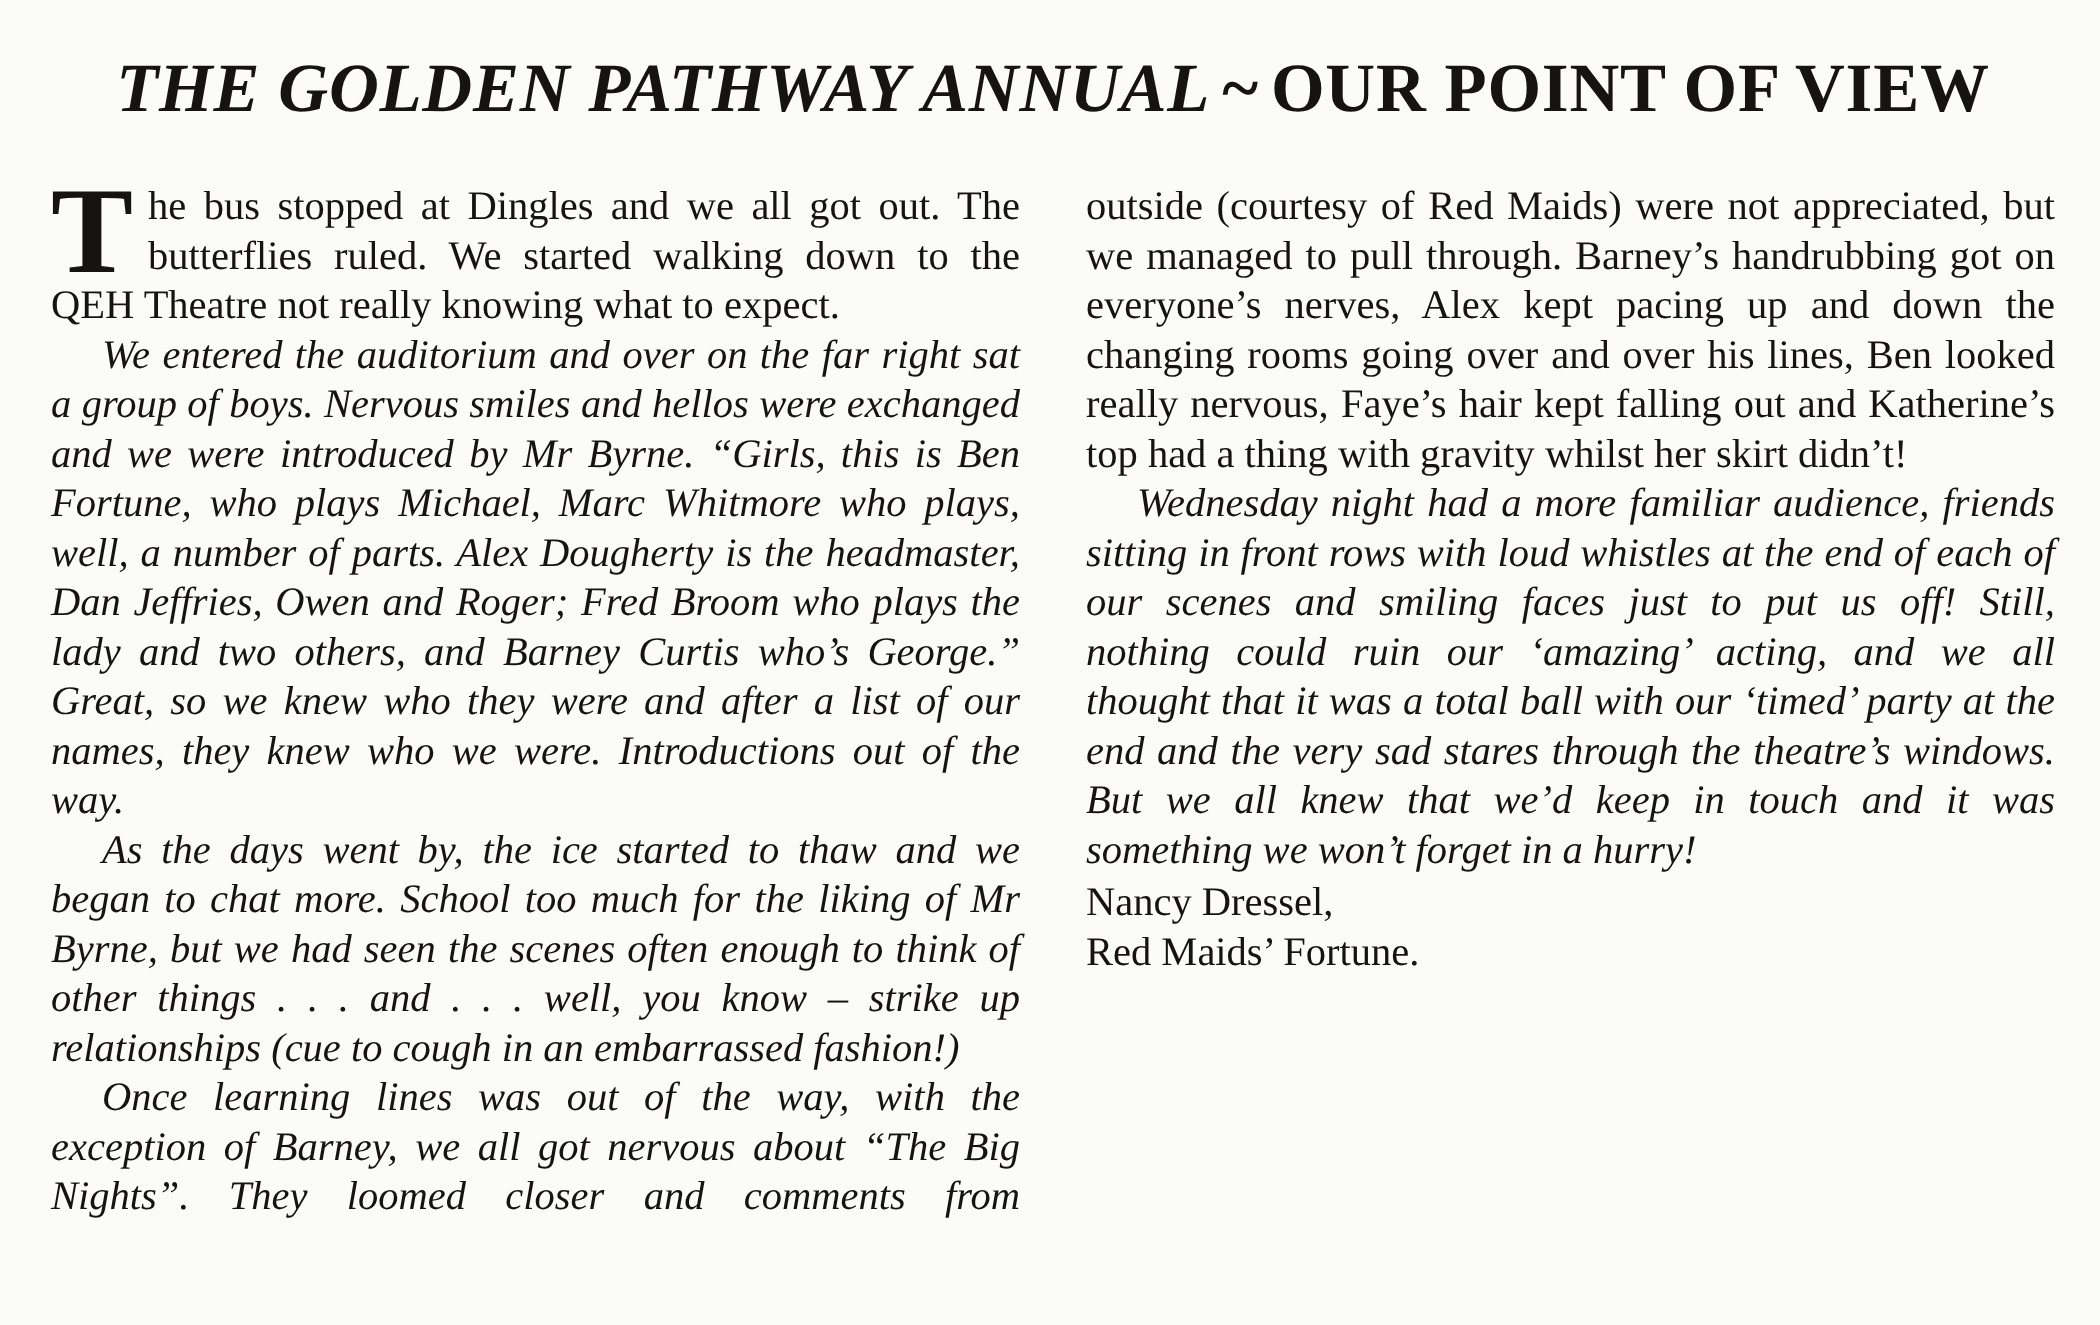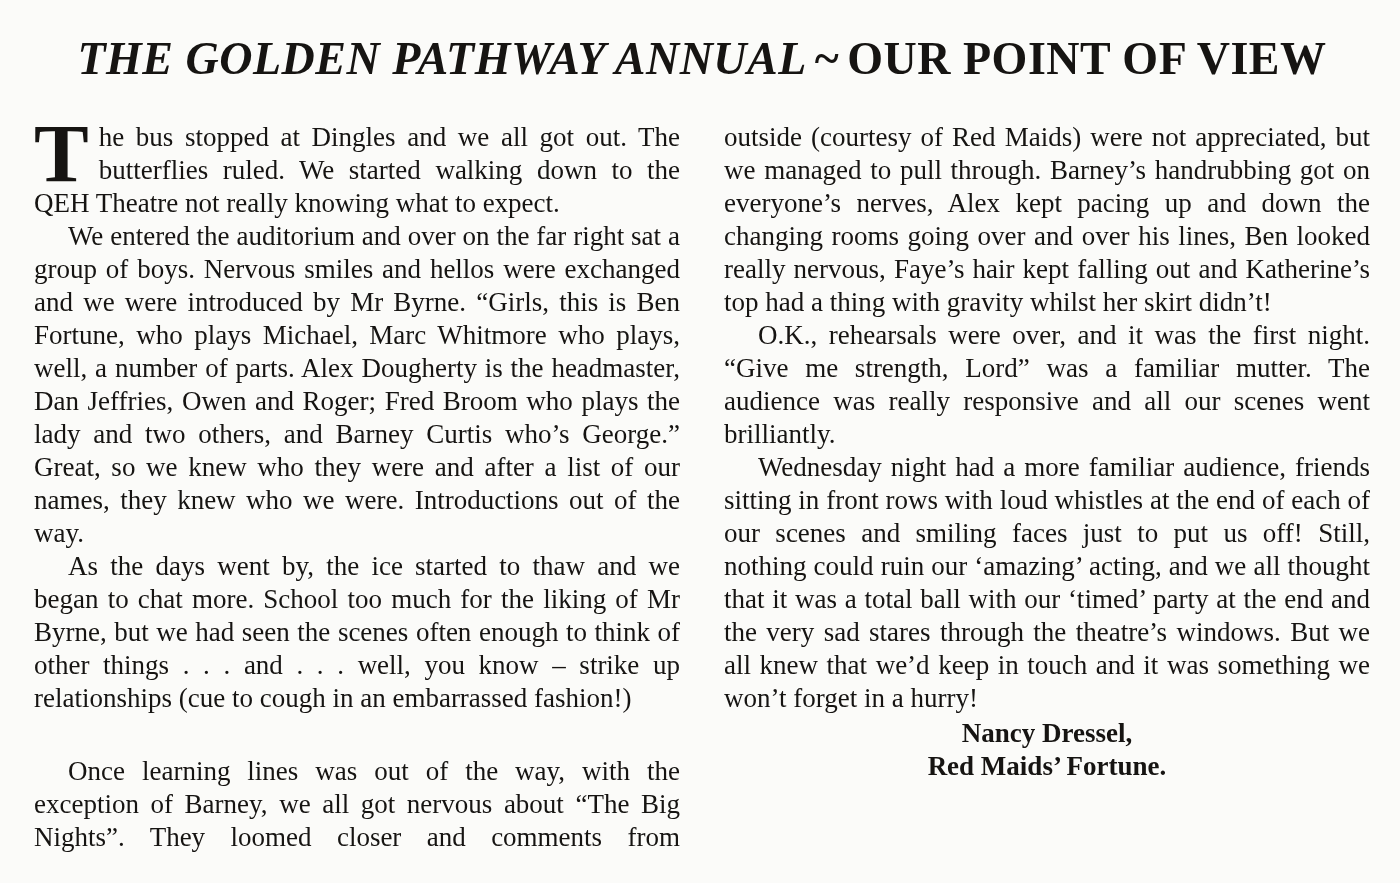--- a/index.html
+++ b/index.html
@@ -34,33 +34,32 @@
     display: flex;
     gap: 44px;
   }
   .col {
     flex: 1;
     font-size: 27px;
     line-height: 33px;
     text-align: justify;
   }
   .col p { margin: 0; }
-  .col p.indent { text-indent: 34px; }
-  .col p.continues { text-align-last: justify; margin-top: 40px; }
+  .col p.indent { text-indent: 34px; font-style: italic; }
+  .col p.continues { text-align-last: justify; }
   .dropcap {
     float: left;
     font-size: 82px;
     line-height: 60px;
     font-weight: bold;
     margin: 3px 10px -2px 0;
   }
   .signature {
-    text-align: center;
+    text-align: left;
     margin-top: 2px;
-    font-weight: bold;
   }
   .signature div { line-height: 33px; }
 </style>
 </head>
 <body>
 
 <div class="page">
 
   <h1 class="article-title">
     <span class="title-italic">THE GOLDEN PATHWAY ANNUAL</span><span class="title-sep">~</span><span>OUR POINT OF VIEW</span>
@@ -70,21 +69,20 @@
 
     <div class="col">
       <p><span class="dropcap">T</span><span>he bus stopped at Dingles and we all got out. The butterflies ruled. We started walking down to the QEH Theatre not really knowing what to expect.</span></p>
       <p class="indent">We entered the auditorium and over on the far right sat a group of boys. Nervous smiles and hellos were exchanged and we were introduced by Mr Byrne. “Girls, this is Ben Fortune, who plays Michael, Marc Whitmore who plays, well, a number of parts. Alex Dougherty is the headmaster, Dan Jeffries, Owen and Roger; Fred Broom who plays the lady and two others, and Barney Curtis who’s George.” Great, so we knew who they were and after a list of our names, they knew who we were. Introductions out of the way.</p>
       <p class="indent">As the days went by, the ice started to thaw and we began to chat more. School too much for the liking of Mr Byrne, but we had seen the scenes often enough to think of other things . . . and . . . well, you know – strike up relationships (cue to cough in an embarrassed fashion!)</p>
       <p class="indent continues">Once learning lines was out of the way, with the exception of Barney, we all got nervous about “The Big Nights”. They loomed closer and comments from</p>
     </div>
 
     <div class="col">
       <p>outside (courtesy of Red Maids) were not appreciated, but we managed to pull through. Barney’s handrubbing got on everyone’s nerves, Alex kept pacing up and down the changing rooms going over and over his lines, Ben looked really nervous, Faye’s hair kept falling out and Katherine’s top had a thing with gravity whilst her skirt didn’t!</p>
-      <p class="indent">O.K., rehearsals were over, and it was the first night. “Give me strength, Lord” was a familiar mutter. The audience was really responsive and all our scenes went brilliantly.</p>
       <p class="indent">Wednesday night had a more familiar audience, friends sitting in front rows with loud whistles at the end of each of our scenes and smiling faces just to put us off! Still, nothing could ruin our ‘amazing’ acting, and we all thought that it was a total ball with our ‘timed’ party at the end and the very sad stares through the theatre’s windows. But we all knew that we’d keep in touch and it was something we won’t forget in a hurry!</p>
       <div class="signature">
         <div>Nancy Dressel,</div>
         <div>Red Maids’ Fortune.</div>
       </div>
     </div>
 
   </div>
 
 </div>

